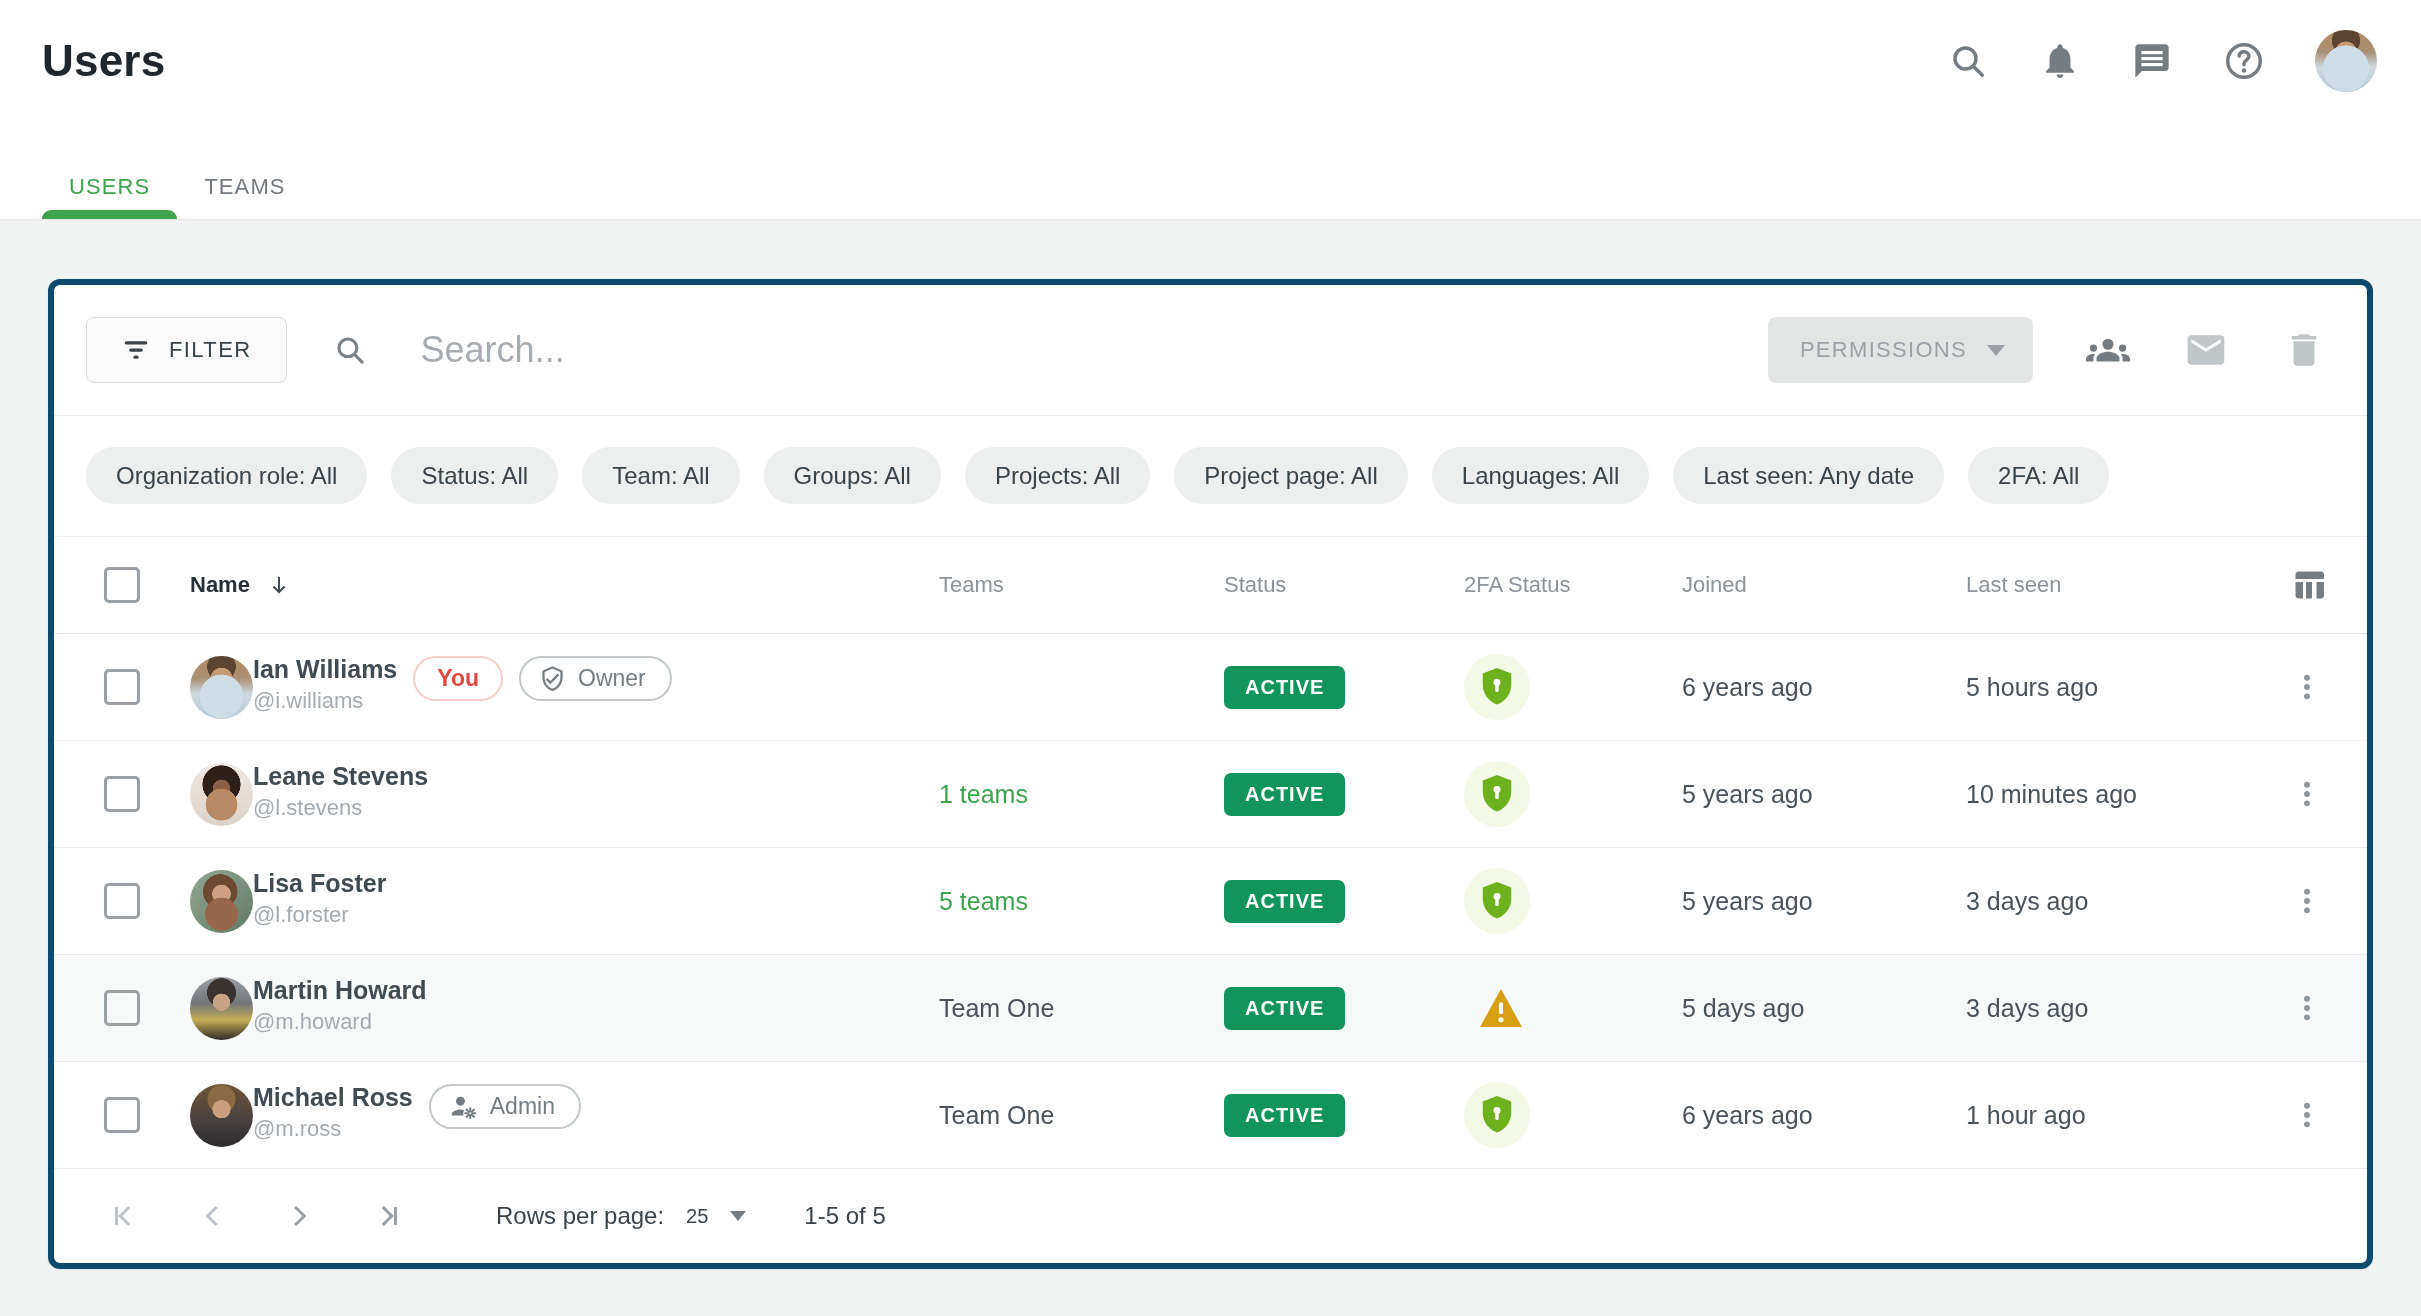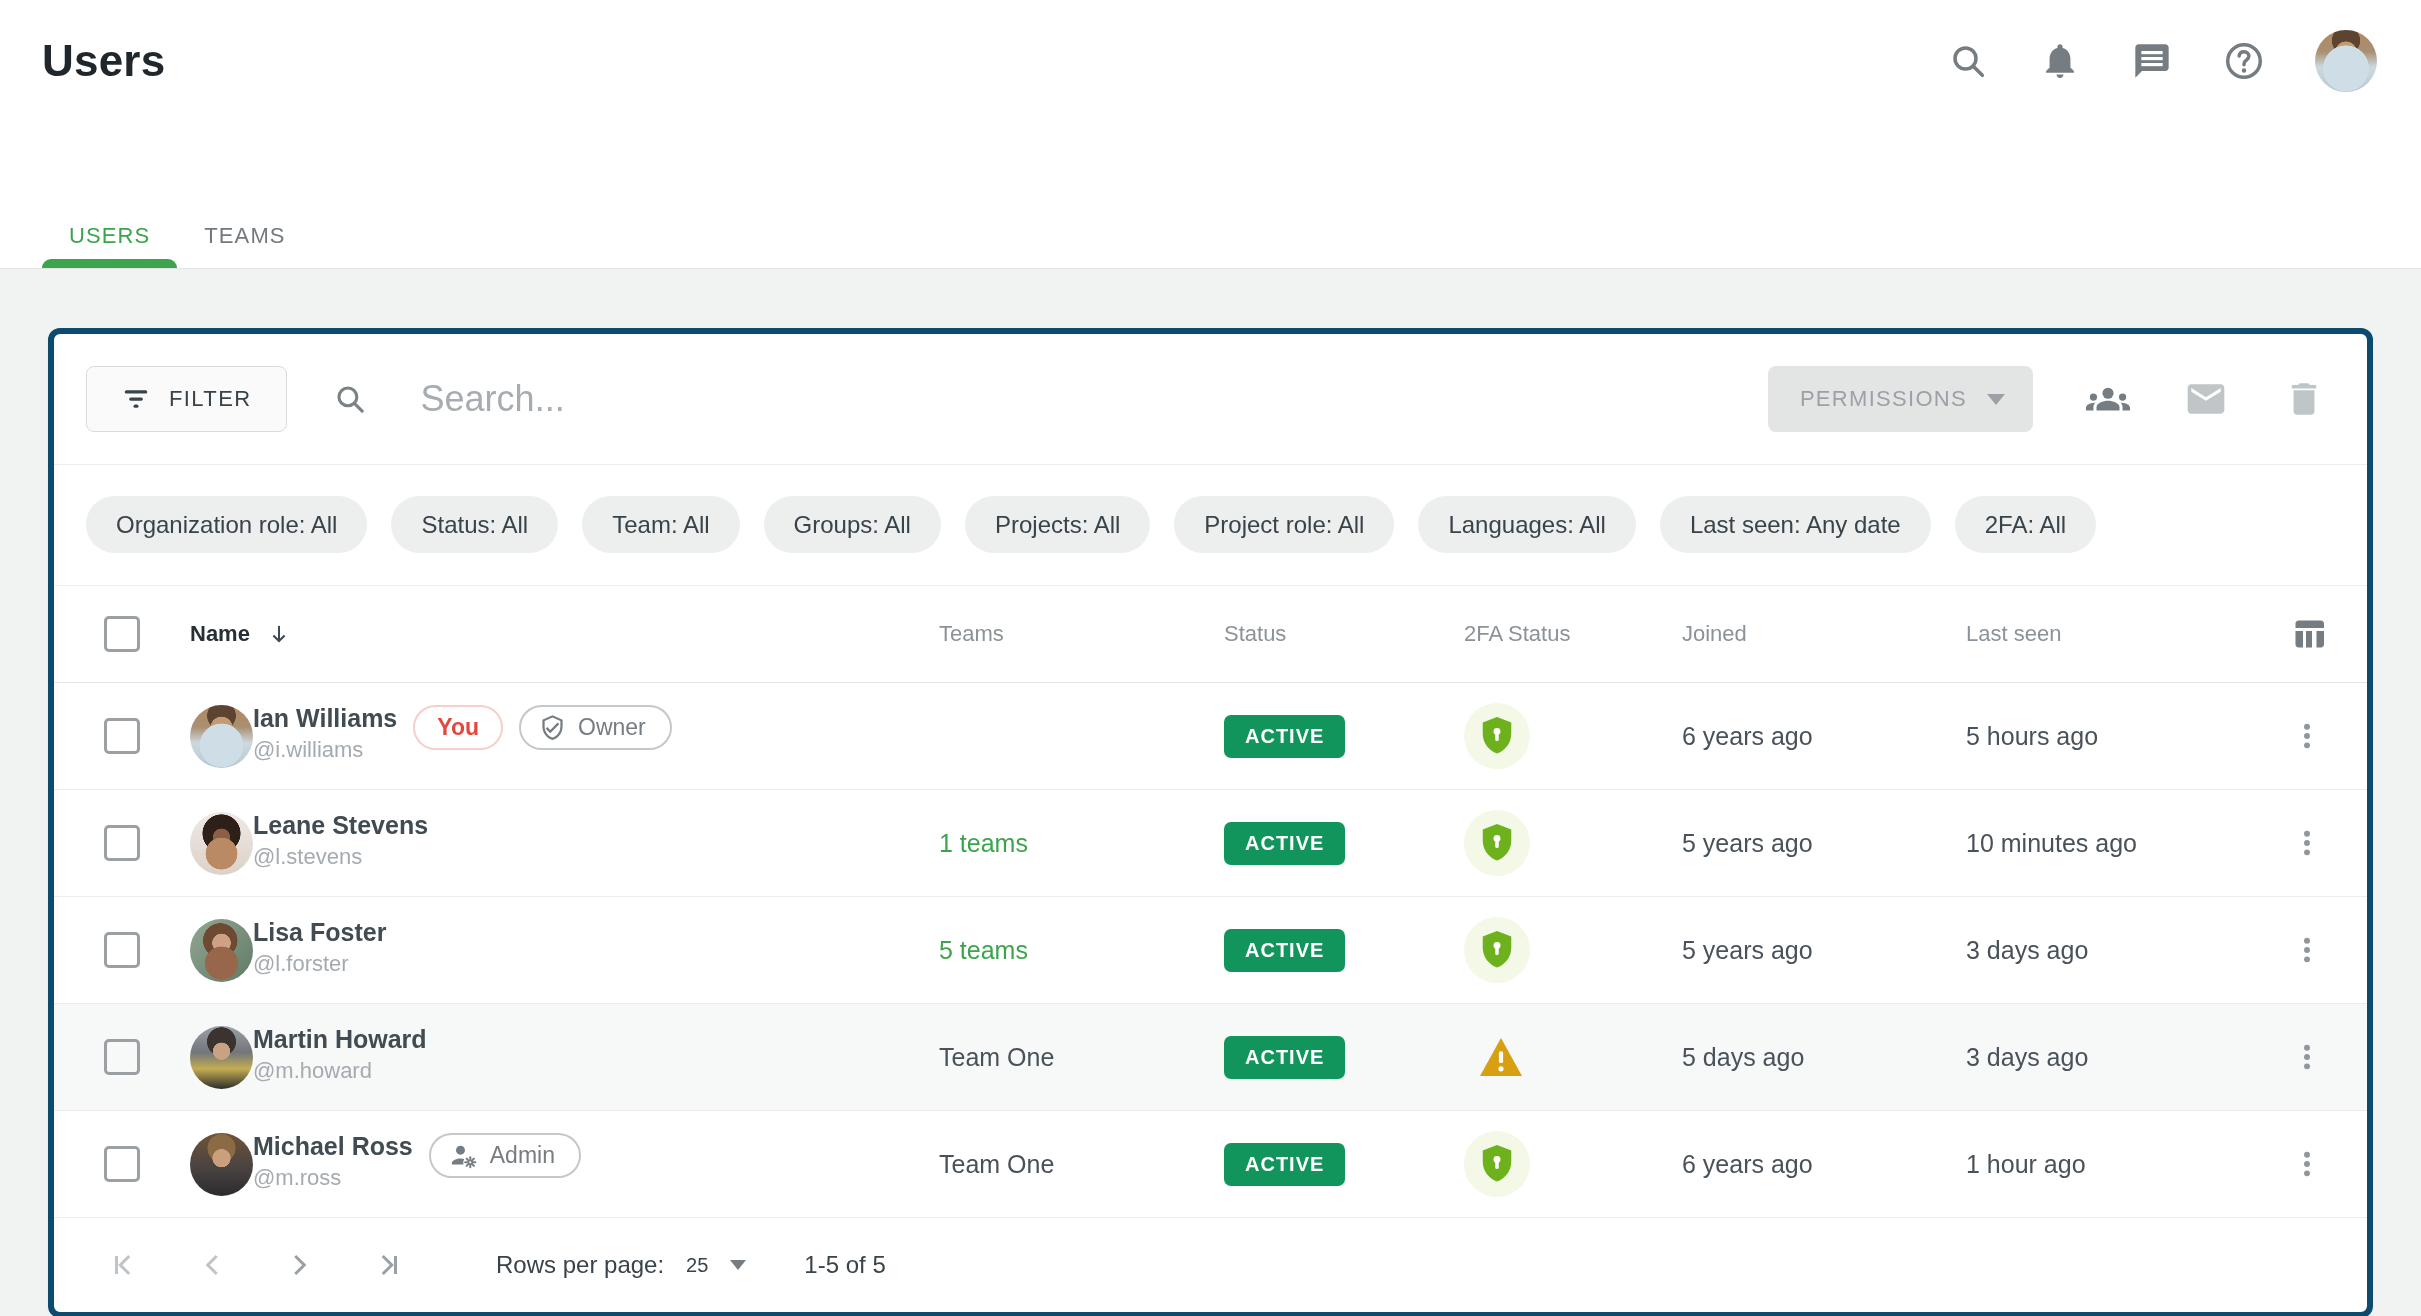--- a/index.html
+++ b/index.html
@@ -6,21 +6,21 @@
   html,body { width:2421px; height:1316px; }
   body {
     font-family:"Liberation Sans", sans-serif;
     background:#f1f2f2;
     color:#39434a;
     overflow:hidden;
   }
   svg { display:block; }
 
   
-  .topbar { background:#fff; height:269px; position:relative; border-bottom:1px solid #e3e5e5; }
+  .topbar { background:#fff; height:220px; position:relative; border-bottom:1px solid #e3e5e5; }
   .topbar-row { display:flex; align-items:center; justify-content:space-between; padding:30px 44px 0 42px; }
   .page-title { font-size:44px; font-weight:700; color:#1f262c; letter-spacing:.2px; }
   .top-actions { display:flex; align-items:center; gap:50px; }
   .icon-btn { width:42px; height:42px; display:flex; align-items:center; justify-content:center; color:#757d82; cursor:pointer; }
   .top-avatar {
     width:62px; height:62px; border-radius:50%;
     background:
       radial-gradient(circle at 50% 62%, #cfdde6 0 46%, transparent 47%),
       radial-gradient(circle at 50% 36%, #c49a73 0 21%, transparent 22%),
       radial-gradient(circle at 50% 17%, #5d4430 0 23%, transparent 24%),
@@ -234,21 +234,21 @@
         </span>
       </div>
     </div>
 
     <div class="chips">
       <button class="chip">Organization role: All</button>
       <button class="chip">Status: All</button>
       <button class="chip">Team: All</button>
       <button class="chip">Groups: All</button>
       <button class="chip">Projects: All</button>
-      <button class="chip">Project role: All</button>
+      <button class="chip">Project page: All</button>
       <button class="chip">Languages: All</button>
       <button class="chip">Last seen: Any date</button>
       <button class="chip">2FA: All</button>
     </div>
 
     <div class="trow thead">
       <span class="checkbox"></span>
       <div class="th-name">
         <span>Name</span>
         <svg width="26" height="26" viewBox="0 0 24 24" fill="none" stroke="currentColor" stroke-width="1.9">

